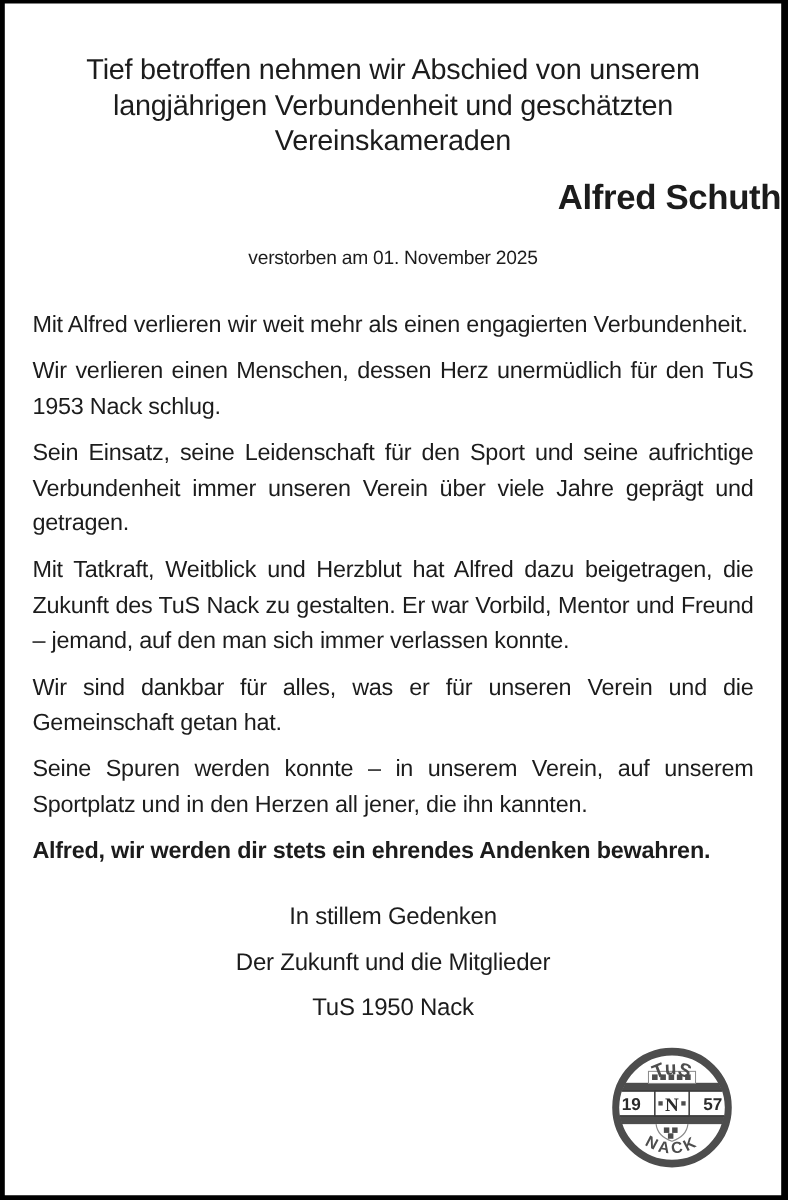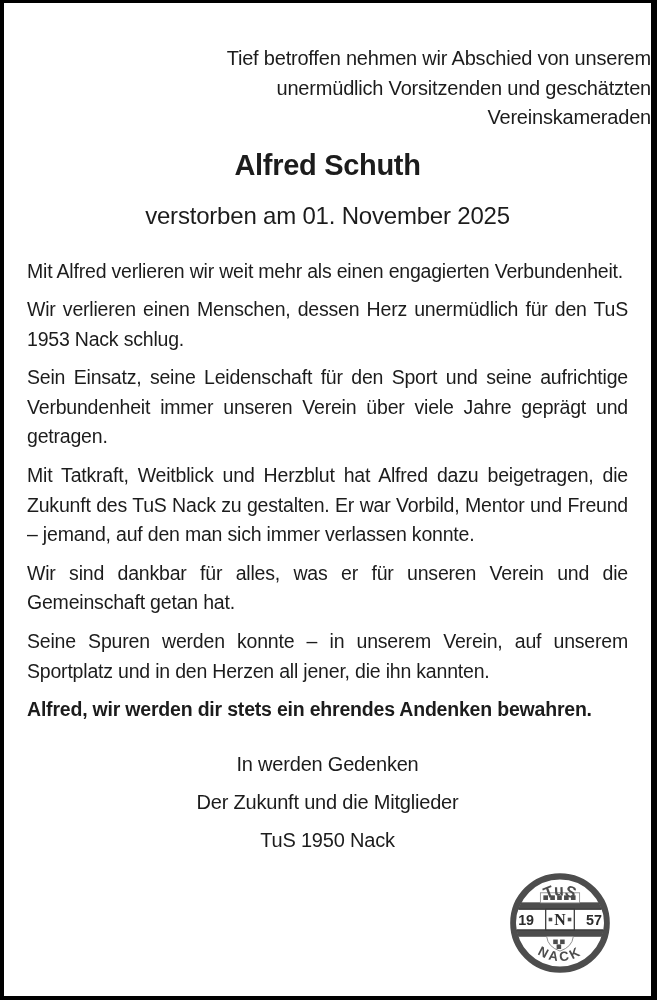--- a/index.html
+++ b/index.html
@@ -9,36 +9,36 @@
     box-sizing:border-box;
     background:#ffffff;
     border:solid #000000;
     border-width:3px 6px 4px 4px;
     font-family:"Liberation Sans",sans-serif;
     color:#1c1c1c;
     overflow:hidden;
   }
   .intro{
     margin-top:41px;
-    text-align:right;
-    font-size:20px;
+    text-align:center;
+    font-size:24px;
     line-height:29.5px;
     letter-spacing:-0.2px;
   }
   .deceased-name{
-    text-align:center;
+    text-align:right;
     font-size:29px;
     font-weight:bold;
     line-height:40px;
     margin-top:12px;
     letter-spacing:-0.3px;
   }
   .death-date{
     text-align:center;
-    font-size:24px;
+    font-size:16px;
     line-height:29px;
     margin-top:16px;
     letter-spacing:-0.2px;
   }
   .bodytext{
     margin:27px 23px 0 23px;
   }
   .bodytext p{
     margin:0 0 9px 0;
     text-align:justify;
@@ -65,40 +65,40 @@
   .logo-year{font-family:"Liberation Sans",sans-serif;fill:#2b2b2b;font-weight:bold;}
   .logo-serif{font-family:"Liberation Serif",serif;fill:#2b2b2b;font-weight:bold;}
 </style>
 </head>
 <body>
 
 <div class="page">
 
   <div class="intro">
     <div>Tief betroffen nehmen wir Abschied von unserem</div>
-    <div>unermüdlich Vorsitzenden und geschätzten</div>
+    <div>langjährigen Verbundenheit und geschätzten</div>
     <div>Vereinskameraden</div>
   </div>
 
   <div class="deceased-name">Alfred Schuth</div>
 
   <div class="death-date">verstorben am 01. November 2025</div>
 
   <div class="bodytext">
     <p>Mit Alfred verlieren wir weit mehr als einen engagierten Verbundenheit.</p>
     <p>Wir verlieren einen Menschen, dessen Herz unermüdlich für den TuS 1953 Nack schlug.</p>
     <p>Sein Einsatz, seine Leidenschaft für den Sport und seine aufrichtige Verbundenheit immer unseren Verein über viele Jahre geprägt und getragen.</p>
     <p>Mit Tatkraft, Weitblick und Herzblut hat Alfred dazu beigetragen, die Zukunft des TuS Nack zu gestalten. Er war Vorbild, Mentor und Freund – jemand, auf den man sich immer verlassen konnte.</p>
     <p>Wir sind dankbar für alles, was er für unseren Verein und die Gemeinschaft getan hat.</p>
     <p>Seine Spuren werden konnte – in unserem Verein, auf unserem Sportplatz und in den Herzen all jener, die ihn kannten.</p>
     <p>Alfred, wir werden dir stets ein ehrendes Andenken bewahren.</p>
   </div>
 
   <div class="closing">
-    <div>In werden Gedenken</div>
+    <div>In stillem Gedenken</div>
     <div>Der Zukunft und die Mitglieder</div>
     <div>TuS 1950 Nack</div>
   </div>
 
   <svg class="club-logo" viewBox="0 0 100 100" xmlns="http://www.w3.org/2000/svg">
     <defs>
       <clipPath id="innerCircle">
           <circle cx="50" cy="50" r="41.5"></circle>
         </clipPath>
       <path id="arcTop" d="M 25.6,41.1 A 26,26 0 0 1 74.4,41.1" fill="none"></path>

